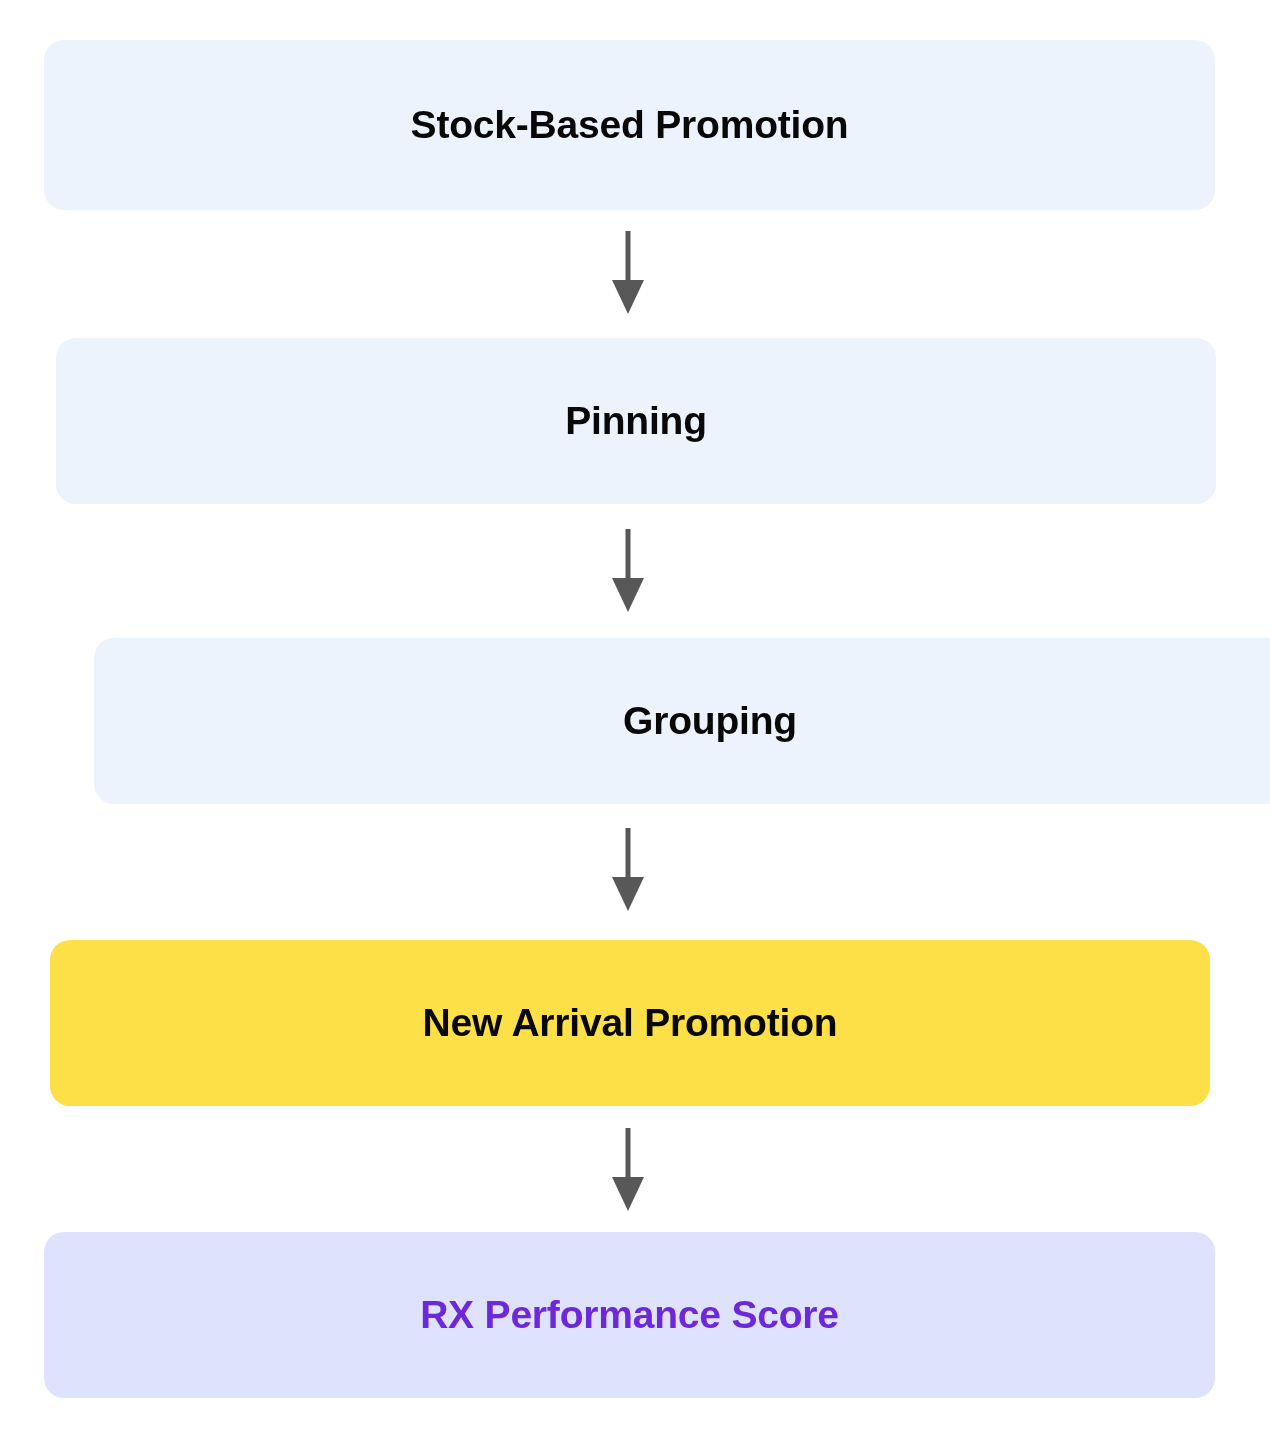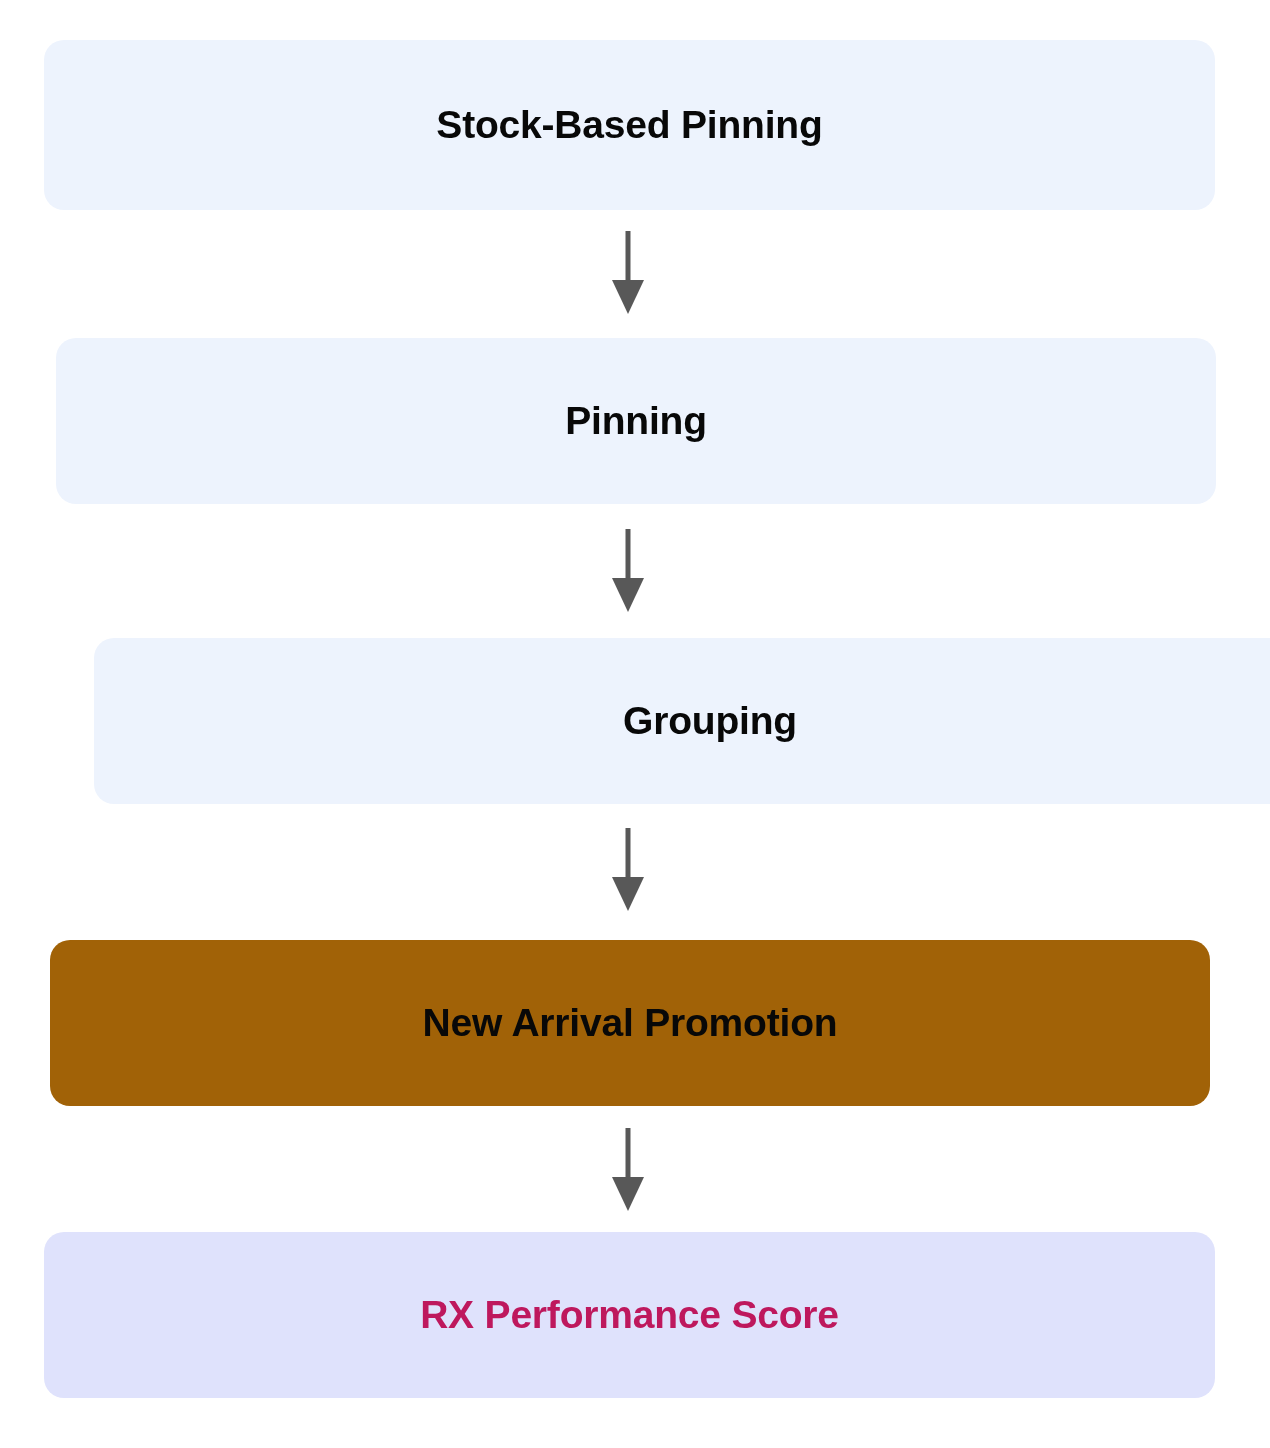--- a/index.html
+++ b/index.html
@@ -57,21 +57,21 @@
   #edge-1 { left: 598px; top: 529px;  height: 84px; }
   #edge-2 { left: 598px; top: 828px;  height: 84px; }
   #edge-3 { left: 598px; top: 1128px; height: 84px; }
 </style>
 </head>
 <body style="background: rgb(255, 255, 255);">
 
 <div id="flow-root">
 
   <div class="node" id="node-0" style="background:#edf3fd;">
-    <span class="node-label" style="color: rgb(8, 8, 8);">Stock-Based Pinning</span>
+    <span class="node-label" style="color: rgb(8, 8, 8);">Stock-Based Promotion</span>
   </div>
 
   <div class="edge" id="edge-0">
     <svg width="60" height="84" viewBox="0 0 60 84" xmlns="http://www.w3.org/2000/svg">
       <rect x="27.5" y="0" width="5" height="51" fill="#585858"></rect>
       <polygon points="14,49 46,49 30,83" fill="#585858"></polygon>
     </svg>
   </div>
 
   <div class="node" id="node-1" style="background:#edf3fd;">
@@ -89,28 +89,28 @@
     <span class="node-label" style="color: rgb(8, 8, 8);">Grouping</span>
   </div>
 
   <div class="edge" id="edge-2">
     <svg width="60" height="84" viewBox="0 0 60 84" xmlns="http://www.w3.org/2000/svg">
       <rect x="27.5" y="0" width="5" height="51" fill="#585858"></rect>
       <polygon points="14,49 46,49 30,83" fill="#585858"></polygon>
     </svg>
   </div>
 
-  <div class="node" id="node-3" style="background:#a16207;">
+  <div class="node" id="node-3" style="background:#fde047;">
     <span class="node-label" style="color: rgb(8, 8, 8);">New Arrival Promotion</span>
   </div>
 
   <div class="edge" id="edge-3">
     <svg width="60" height="84" viewBox="0 0 60 84" xmlns="http://www.w3.org/2000/svg">
       <rect x="27.5" y="0" width="5" height="51" fill="#585858"></rect>
       <polygon points="14,49 46,49 30,83" fill="#585858"></polygon>
     </svg>
   </div>
 
   <div class="node" id="node-4" style="background:#dfe2fc;">
-    <span class="node-label" style="color: #be185d; text-align: right;">RX Performance Score</span>
+    <span class="node-label" style="color: #6d28d9; text-align: right;">RX Performance Score</span>
   </div>
 
 </div>
 
 </body></html>

